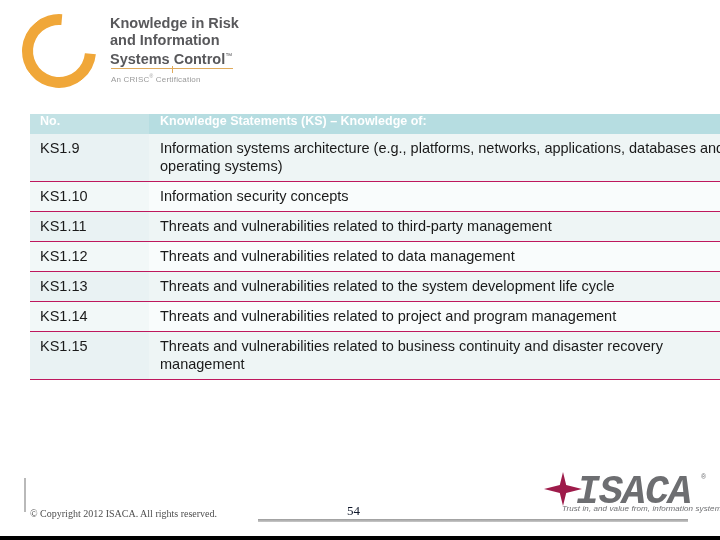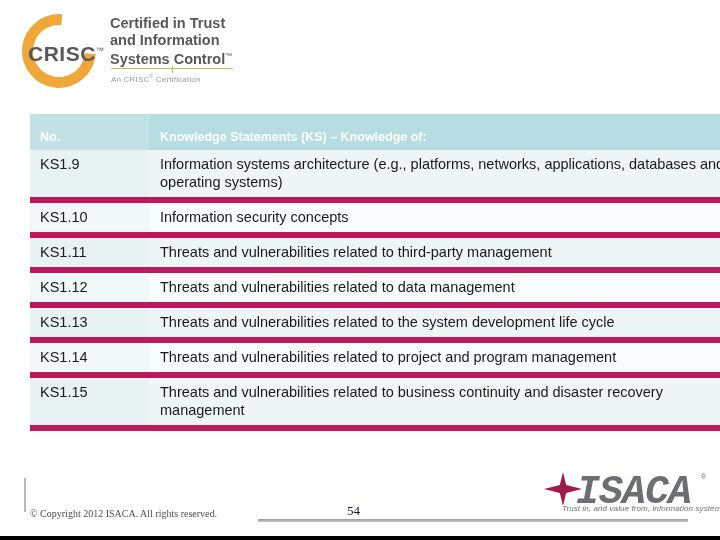--- a/index.html
+++ b/index.html
@@ -124,32 +124,32 @@
     position: absolute;
     left: 30px;
     top: 114px;
     width: 670px;
     border-collapse: collapse;
     table-layout: fixed;
   }
   .ks-table td, .ks-table th {
     vertical-align: top;
     padding: 5px 8px 6px 8px;
-    border-bottom: 6px solid #be185d;
+    border-bottom: 1px solid #be185d;
   }
   .ks-table .col-no  { width: 101px; }
   .ks-table .col-ks  { width: 569px; }
 
   .ks-table thead th {
     background: #b6dde1;
     color: #ffffff;
     font-size: 12.5px;
     font-weight: bold;
     text-align: left;
-    padding-top: 16px;
+    padding-top: 0;
     padding-bottom: 6px;
     border-bottom: none;
   }
   .ks-table thead th.col-no {
     background: #c3e2e5;
     padding-left: 10px;
   }
   .ks-table thead th.col-ks {
     padding-left: 11px;
   }
@@ -252,23 +252,22 @@
     letter-spacing: 0.1px;
   }
 </style>
 </head>
 <body>
 
 <div class="slide">
 
   <div class="logo-block">
     <div class="crisc-ring"></div>
-    <div class="crisc-word"><span>CRISC</span><span class="crisc-tm">™</span></div>
     <div class="logo-text">
-      <div class="line">Certified in Trust</div>
+      <div class="line">Knowledge in Risk</div>
       <div class="line">and Information</div>
       <div class="line"><span>Systems Control</span><span class="tm">™</span></div>
     </div>
     <div class="logo-divider"></div>
     <div class="logo-sub"><span>An CRISC</span><span class="reg">®</span><span> Certification</span></div>
   </div>
 
 
   <table class="ks-table">
     <thead>

